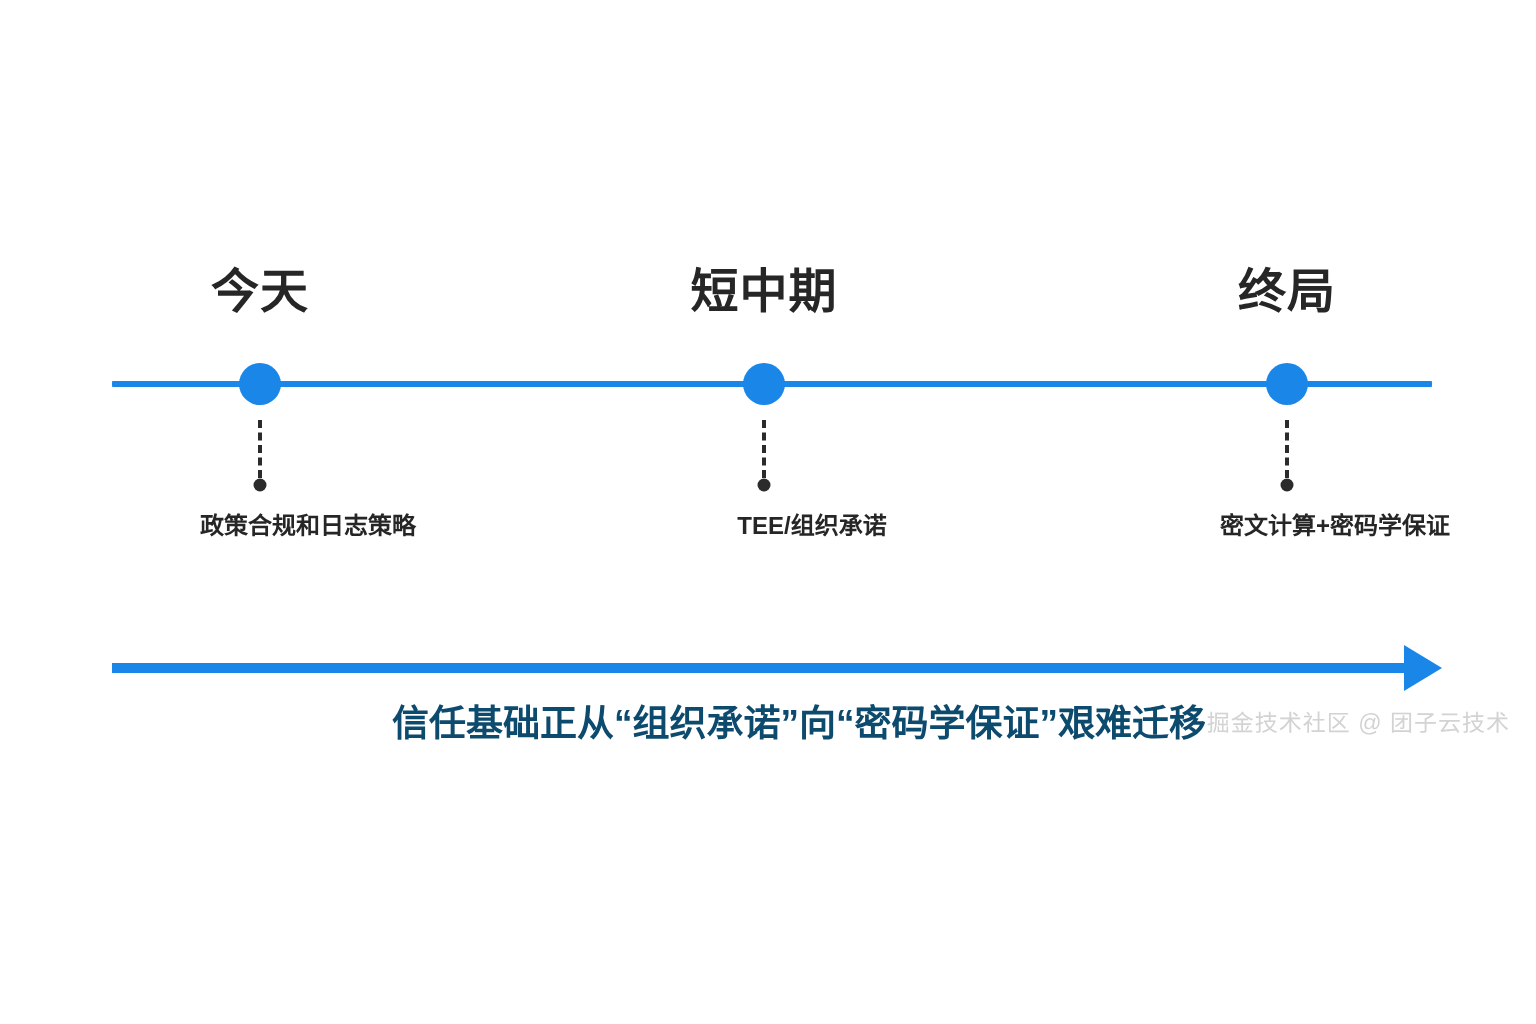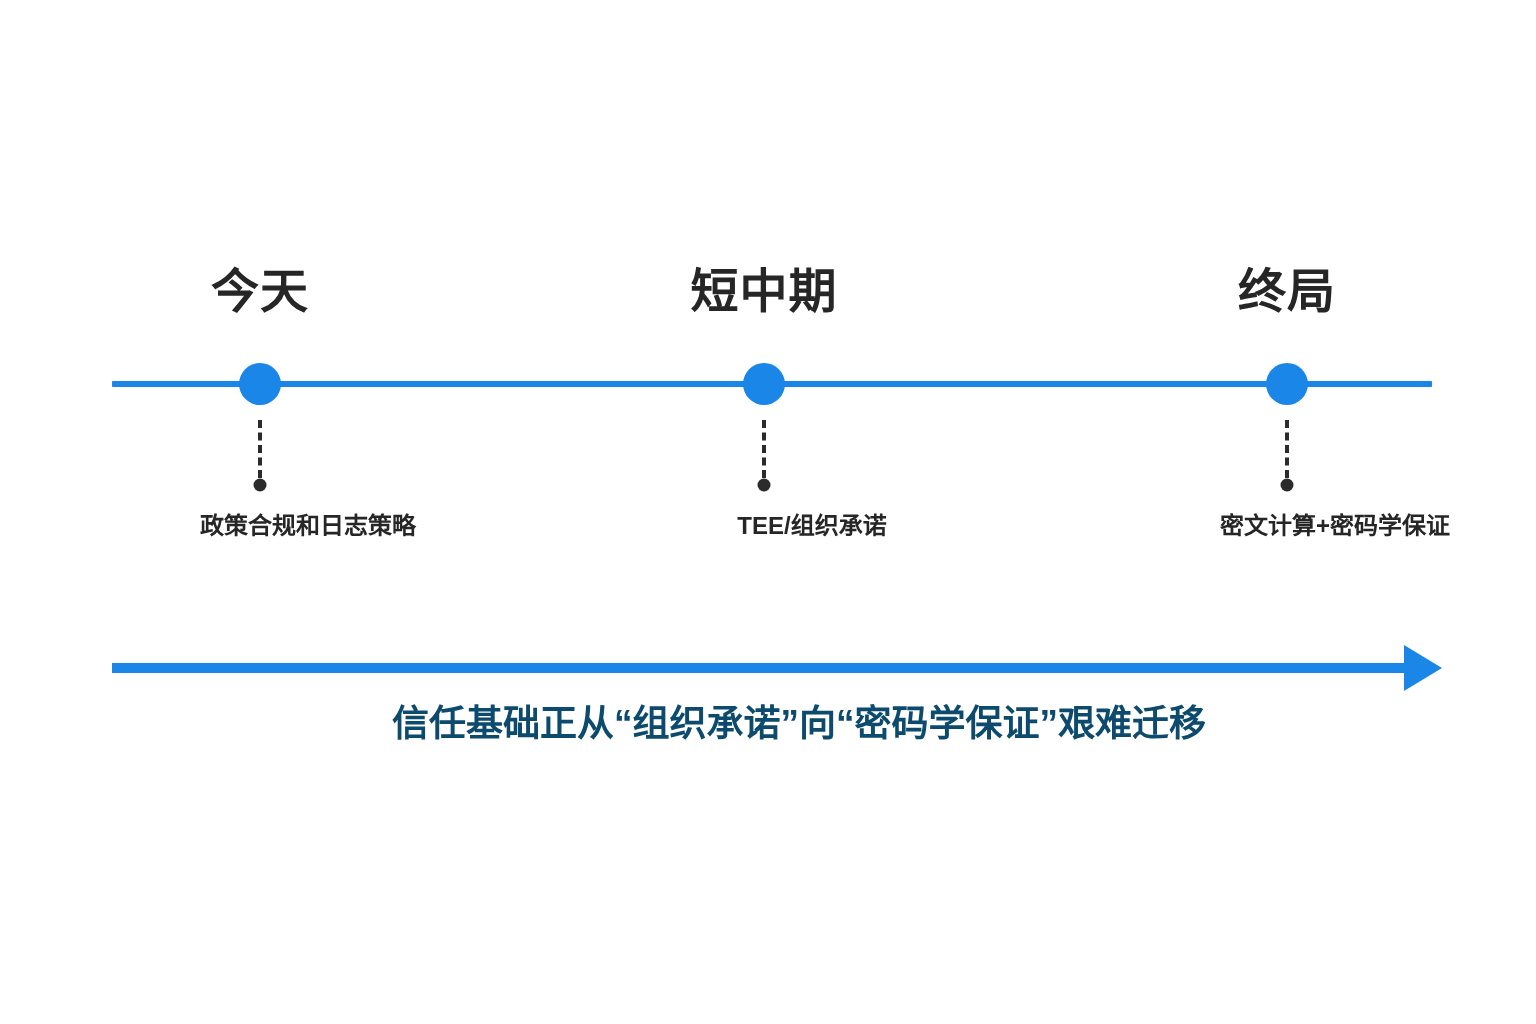--- a/index.html
+++ b/index.html
@@ -163,14 +163,15 @@
     <div class="node-dot"></div>
     <div class="connector"></div>
     <div class="connector-dot"></div>
     <div class="label">密文计算+密码学保证</div>
   </div>
 
   <div class="arrow-shaft"></div>
   <div class="arrow-head"></div>
   <div class="arrow-caption">信任基础正从“组织承诺”向“密码学保证”艰难迁移</div>
 
+  <div class="watermark">掘金技术社区 @ 团子云技术</div>
 
 </div>
 
 </body></html>

